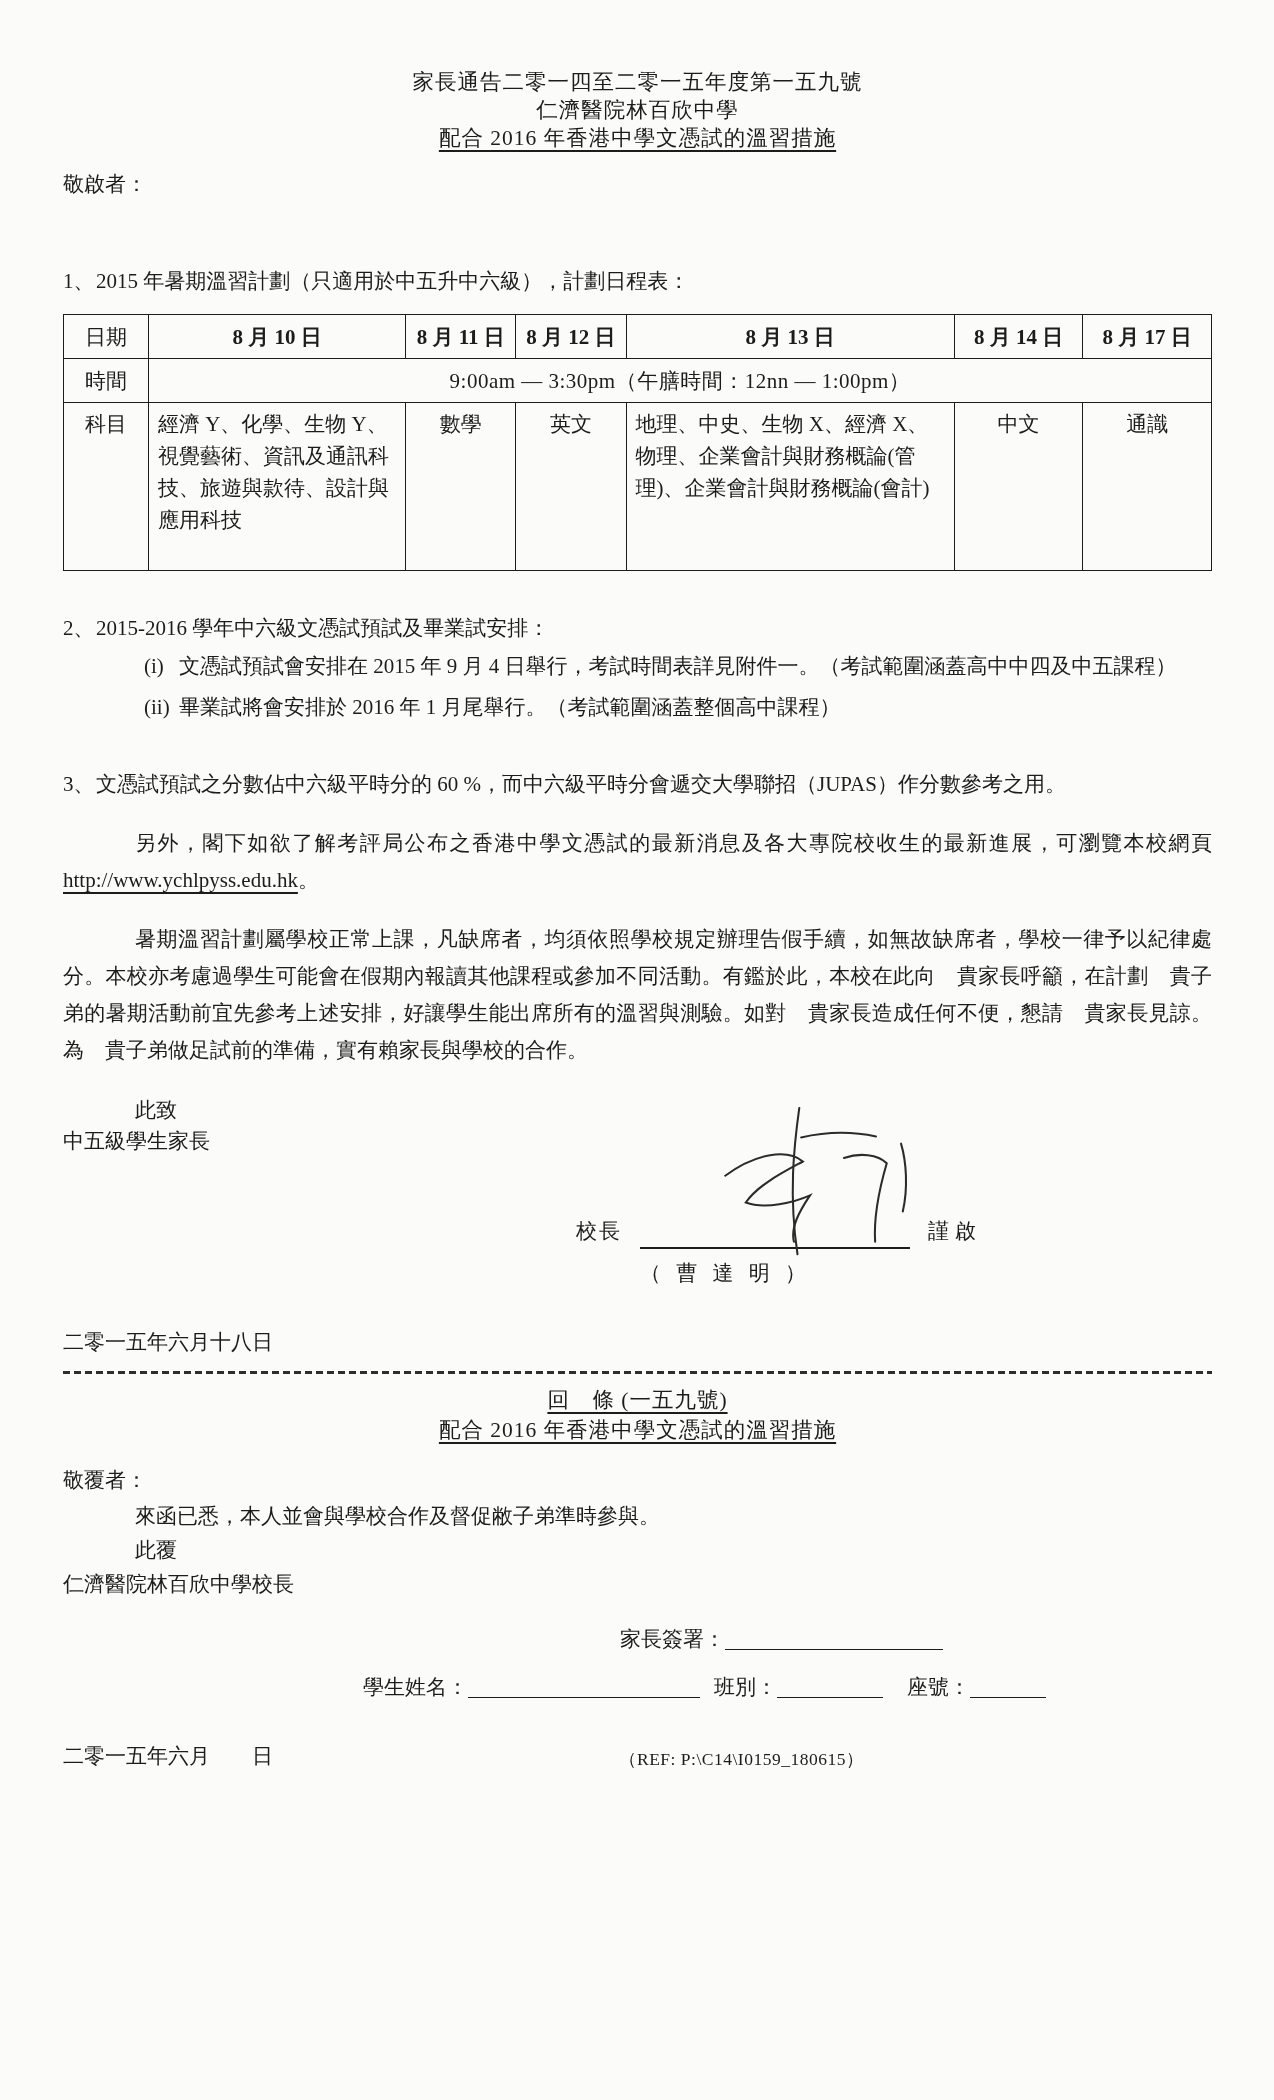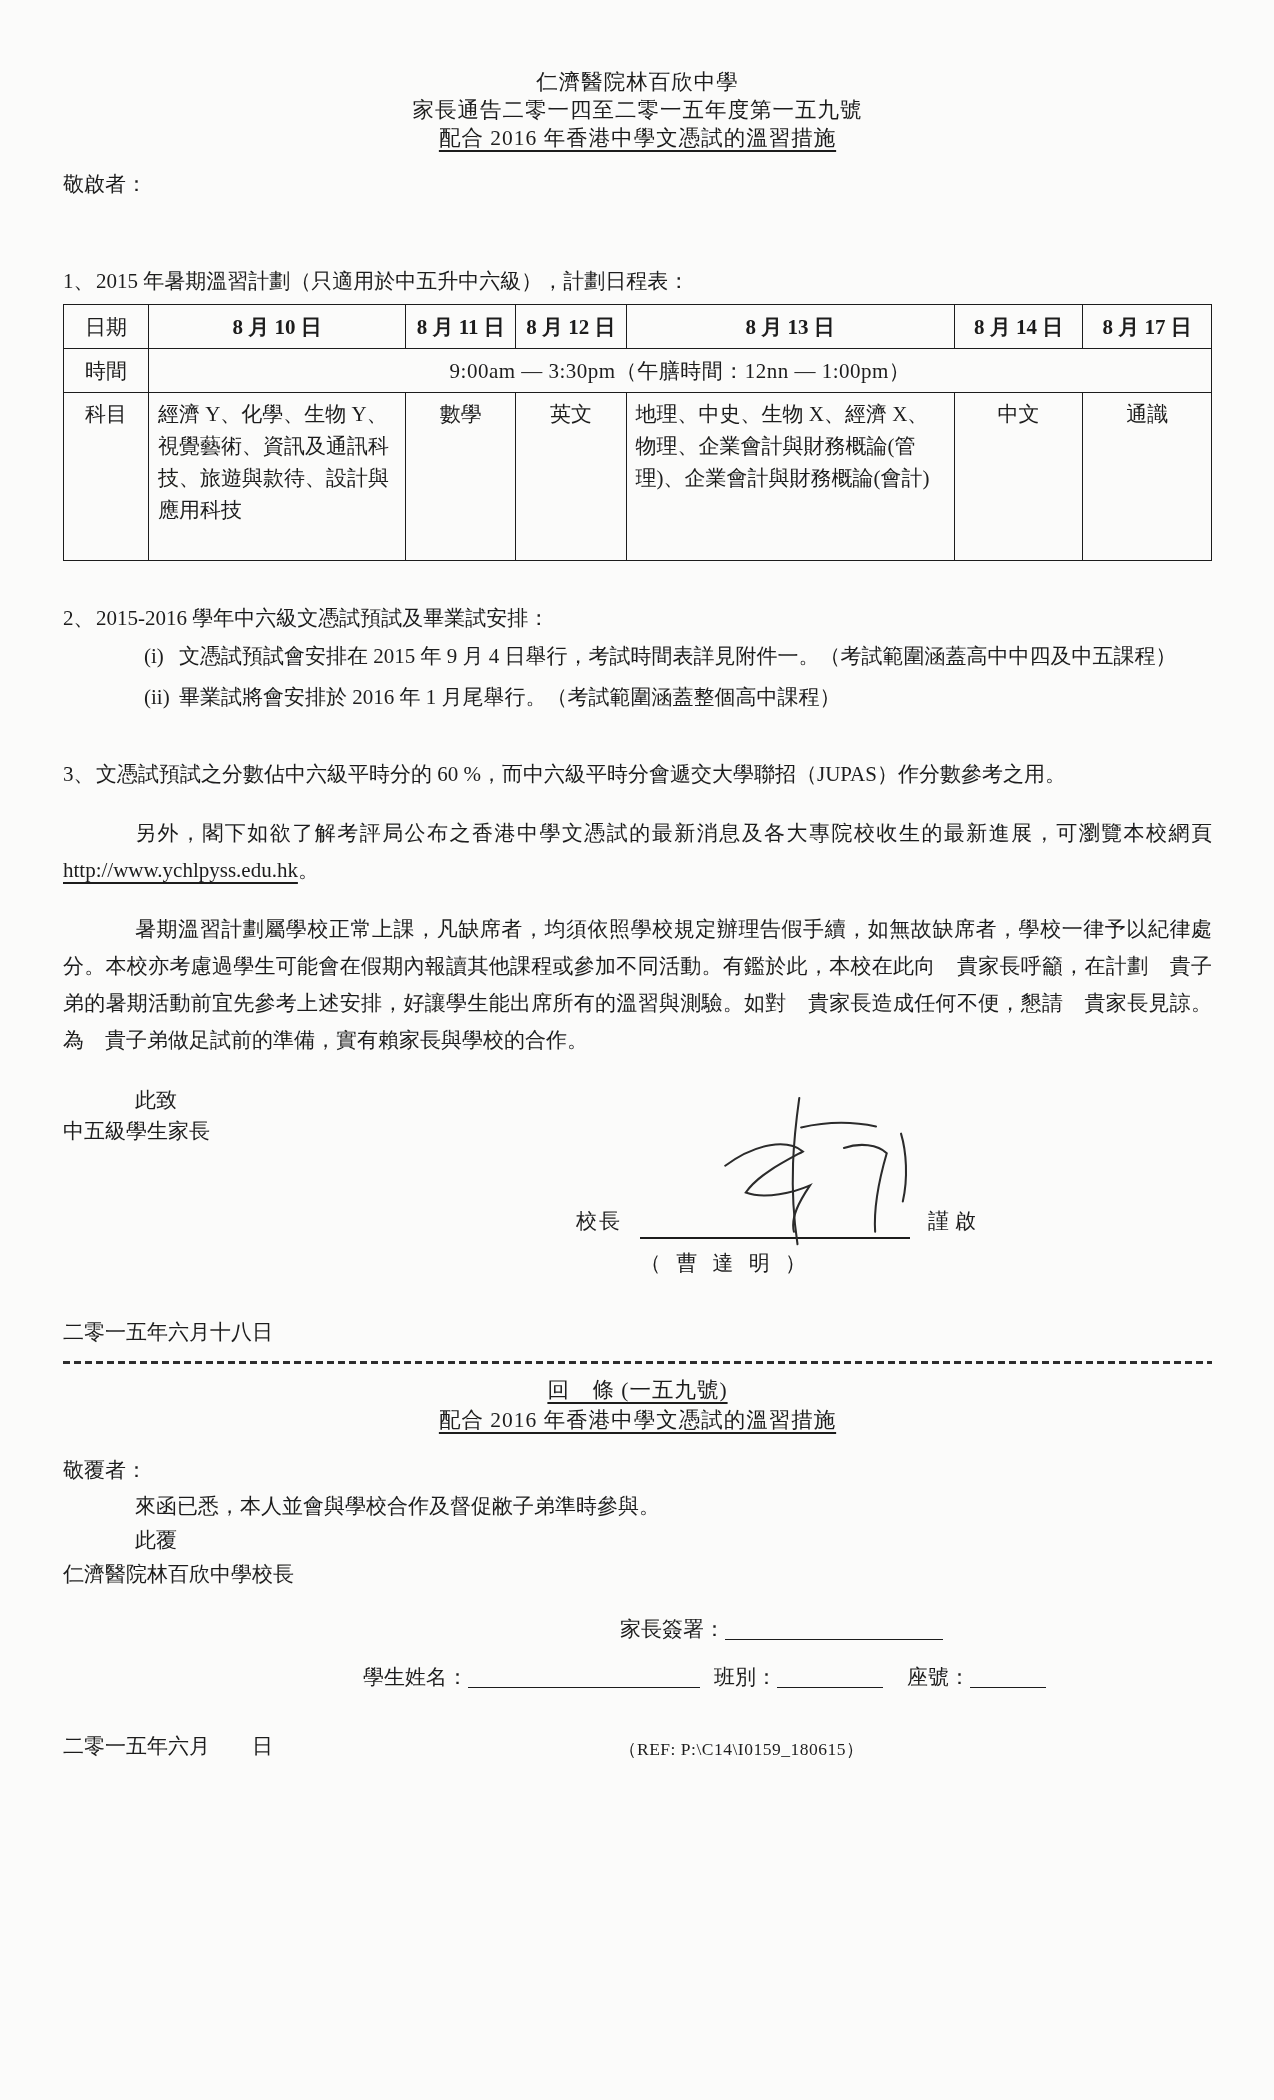--- a/index.html
+++ b/index.html
@@ -20,21 +20,21 @@
   .salutation { margin-top:18px; line-height:28px; }
   .intro { margin-top:10px; text-indent:72px; line-height:30px; }
 
   .item { display:flex; margin-top:0; line-height:30px; }
   .item .num { width:33px; flex:none; }
   .item .txt { flex:1; }
   .item1 { margin-top:68px; }
   .item2 { margin-top:42px; }
   .item3 { margin-top:44px; }
 
-  table.schedule { width:100%; border-collapse:collapse; margin-top:8px; table-layout:fixed; }
+  table.schedule { width:100%; border-collapse:collapse; margin-top:18px; table-layout:fixed; }
   .schedule td { border:1.6px solid #1c1c1c; padding:5px 9px; vertical-align:top; line-height:32px; }
   .schedule .lbl { text-align:center; vertical-align:middle; }
   .schedule .date { text-align:center; font-weight:bold; height:44px; vertical-align:middle; }
   .schedule .time { text-align:center; height:44px; vertical-align:middle; letter-spacing:.5px; }
   .schedule .subj { height:168px; }
   .schedule .c { text-align:center; }
   .schedule .l { text-align:left; }
 
   .subitem { display:flex; margin-left:81px; line-height:35px; margin-top:6px; }
   .subitem .snum { width:35px; flex:none; }
@@ -76,22 +76,22 @@
   .student-row .gap2 { margin-left:24px; }
 
   .bottom-row { position:relative; margin-top:40px; line-height:28px; }
   .ref { position:absolute; left:556px; top:3px; font-size:17.5px; letter-spacing:.5px; }
 </style>
 </head>
 <body>
 
 <div class="page">
 
+  <div class="center title-line">家長通告二零一四至二零一五年度第一五九號</div>
   <div class="center title-line">仁濟醫院林百欣中學</div>
-  <div class="center title-line">家長通告二零一四至二零一五年度第一五九號</div>
   <div class="center title-line"><span class="u">配合 2016 年香港中學文憑試的溫習措施</span></div>
 
   <div class="salutation">敬啟者：</div>
 
 
   <div class="item item1">
     <span class="num">1、</span>
     <span class="txt">2015 年暑期溫習計劃（只適用於中五升中六級），計劃日程表：</span>
   </div>
 

